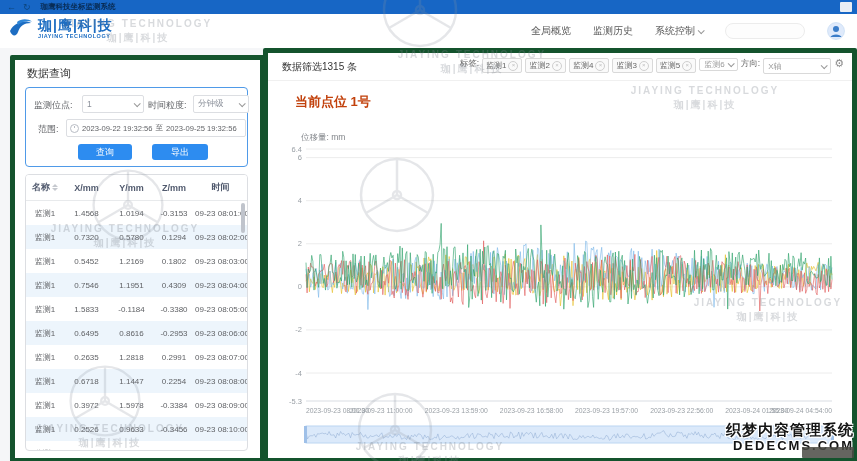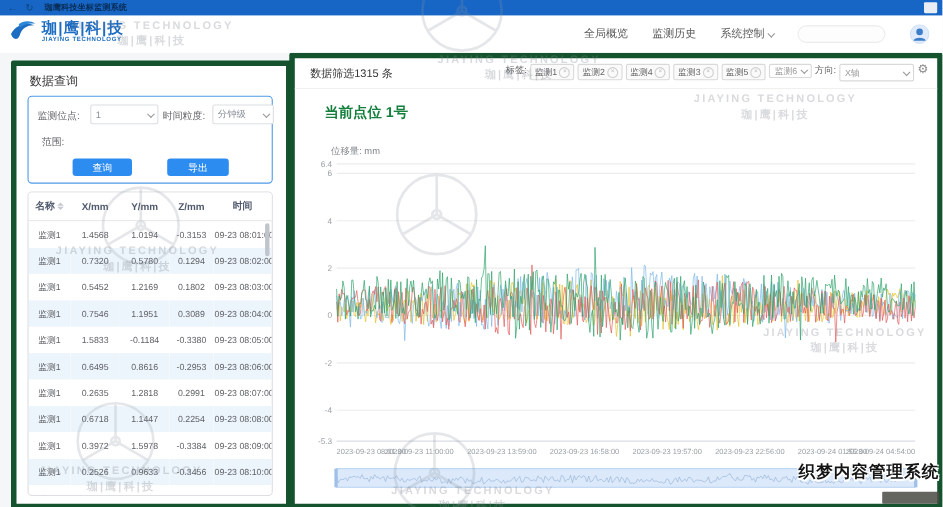--- a/index.html
+++ b/index.html
@@ -27,21 +27,21 @@
   #right-card{left:263px;top:48px;width:584px;height:405px;}
   .card-title{position:absolute;left:12px;top:6px;font-size:11px;color:#333;}
   
   #form-box{position:absolute;left:10px;top:27px;width:221px;height:78px;border:1px solid #4f9ae8;border-radius:4px;}
   .f-label{position:absolute;font-size:9px;color:#606266;}
   .sel{position:absolute;height:16px;border:1px solid #dcdee2;border-radius:2px;background:#fff;display:flex;align-items:center;justify-content:space-between;padding:0 4px;font-size:8.5px;color:#8a8f99;cursor:pointer;}
   #range-input{position:absolute;left:40px;top:31px;width:172px;height:16px;border:1px solid #dcdee2;border-radius:2px;display:flex;align-items:center;gap:3px;padding:0 3px;font-size:7.6px;color:#606266;cursor:text;}
   .clock{position:relative;width:7px;height:7px;border:1px solid #b8bcc4;border-radius:50%;flex:0 0 auto;}
   .clock::after{content:'';position:absolute;left:2.5px;top:1px;width:1px;height:2.5px;background:#b8bcc4;}
   .btn{position:absolute;top:56px;height:16px;border:none;border-radius:3px;background:#2d8cf0;color:#fff;font-size:9px;cursor:pointer;font-family:inherit;}
-  #btn-query{left:40px;width:54px;}
+  #btn-query{left:52px;width:54px;}
   #btn-export{left:126px;width:56px;}
   
   #table-box{position:absolute;left:10px;top:114px;width:221px;height:275px;border:1px solid #dcdee2;border-radius:4px;overflow:hidden;}
   table{border-collapse:collapse;width:221px;table-layout:fixed;}
   th{font-size:9px;color:#515a6e;font-weight:bold;height:23px;border-bottom:1px solid #e8eaec;text-align:center;background:#fff;}
   td{font-size:8px;color:#606266;height:22px;text-align:center;overflow:hidden;white-space:nowrap;}
   tbody tr:nth-child(even){background:#edf5fc;}
   .sorter{display:inline-flex;flex-direction:column;vertical-align:middle;margin-left:2px;line-height:0;}
   .sorter i{width:0;height:0;border-left:3px solid transparent;border-right:3px solid transparent;display:block;}
   .sorter .up{border-bottom:3px solid #c5c8ce;margin-bottom:1px;}
@@ -51,21 +51,21 @@
   #rc-header{position:absolute;left:0;top:0;width:584px;height:27px;border-bottom:1px solid #f0f0f0;}
   #rc-title{position:absolute;left:14px;top:7px;font-size:10px;color:#333;}
   #filter-row{position:absolute;right:8px;top:5px;display:flex;align-items:flex-start;gap:3px;}
   .flt-label{font-size:8.5px;color:#666;}
   .tag{display:flex;align-items:center;gap:2px;border:1px solid #d9d9d9;background:#fafafa;border-radius:2px;padding:1px 3px;font-size:8px;color:#666;cursor:pointer;}
   .tag-x{width:8px;height:8px;border:1px solid #cfcfcf;border-radius:50%;font-size:6px;line-height:7px;text-align:center;color:#bfbfbf;cursor:pointer;}
   .mini-sel{display:flex;align-items:center;gap:3px;border:1px solid #d9d9d9;background:#fff;border-radius:2px;padding:0 4px;font-size:8px;color:#999;cursor:pointer;}
   #dir-sel{width:58px;justify-content:space-between;height:14px;}
   #gear{font-size:11px;color:#8c8c8c;cursor:pointer;line-height:1;}
   
-  #chart-title{position:absolute;left:27px;top:40px;font-size:13px;font-weight:bold;color:#15803d;}
+  #chart-title{position:absolute;left:27px;top:40px;font-size:13px;font-weight:bold;color:#c2410c;}
   #chart-sub{position:absolute;left:27px;top:60px;font-size:8.5px;color:#9aa0a6;}
   #chart-ylabel{position:absolute;left:33px;top:79px;font-size:8.5px;color:#808489;}
   #chart-svg{position:absolute;left:12px;top:90px;}
   #dz-svg{position:absolute;left:12px;top:370px;}
   
   .wm{position:absolute;z-index:5;pointer-events:none;color:rgba(125,133,144,.30);font-weight:bold;text-align:center;line-height:1.35;}
   .wm .l1{font-size:10px;letter-spacing:2px;}
   .wm .l2{font-size:10px;letter-spacing:2px;}
   .wm-turb{position:absolute;z-index:5;pointer-events:none;opacity:.22;}
   
@@ -126,20 +126,26 @@
       <span class="sel" style="left:56px;top:7px;width:52px;">
         <span>1</span>
           <span class="chev"></span>
       </span>
       <span class="f-label" style="left:122px;top:11px;">时间粒度:</span>
       <span class="sel" style="left:167px;top:7px;width:46px;">
         <span>分钟级</span>
           <span class="chev"></span>
       </span>
       <span class="f-label" style="left:12px;top:35px;">范围:</span>
+      <span id="range-input">
+        <span class="clock"></span>
+        <span>2023-09-22 19:32:56</span>
+        <span>至</span>
+        <span>2023-09-25 19:32:56</span>
+      </span>
       <button id="btn-query" class="btn">查询</button>
       <button id="btn-export" class="btn">导出</button>
     </div>
 
     <div id="table-box">
       <table>
         <colgroup>
             <col style="width:38px">
             <col style="width:45px">
             <col style="width:45px">
@@ -177,21 +183,21 @@
               <td>监测1</td>
               <td>0.5452</td>
               <td>1.2169</td>
               <td>0.1802</td>
               <td>09-23 08:03:00</td>
             </tr>
             <tr>
               <td>监测1</td>
               <td>0.7546</td>
               <td>1.1951</td>
-              <td>0.3089</td>
+              <td>0.4309</td>
               <td>09-23 08:04:00</td>
             </tr>
             <tr>
               <td>监测1</td>
               <td>1.5833</td>
               <td>-0.1184</td>
               <td>-0.3380</td>
               <td>09-23 08:05:00</td>
             </tr>
             <tr>
@@ -392,15 +398,16 @@
         <circle cx="45" cy="45" r="36"></circle>
         <circle cx="45" cy="45" r="4"></circle>
         <line x1="45" y1="45" x2="45" y2="9"></line>
         <line x1="45" y1="45" x2="14" y2="63"></line>
         <line x1="45" y1="45" x2="76" y2="63"></line>
       </g>
     </svg>
 
   <div id="cms-mark">
     <div id="cms-l1">织梦内容管理系统</div>
+    <div id="cms-l2">DEDECMS.COM</div>
   </div>
   <div id="sys-badge"></div>
 </div>
 
 </body></html>

